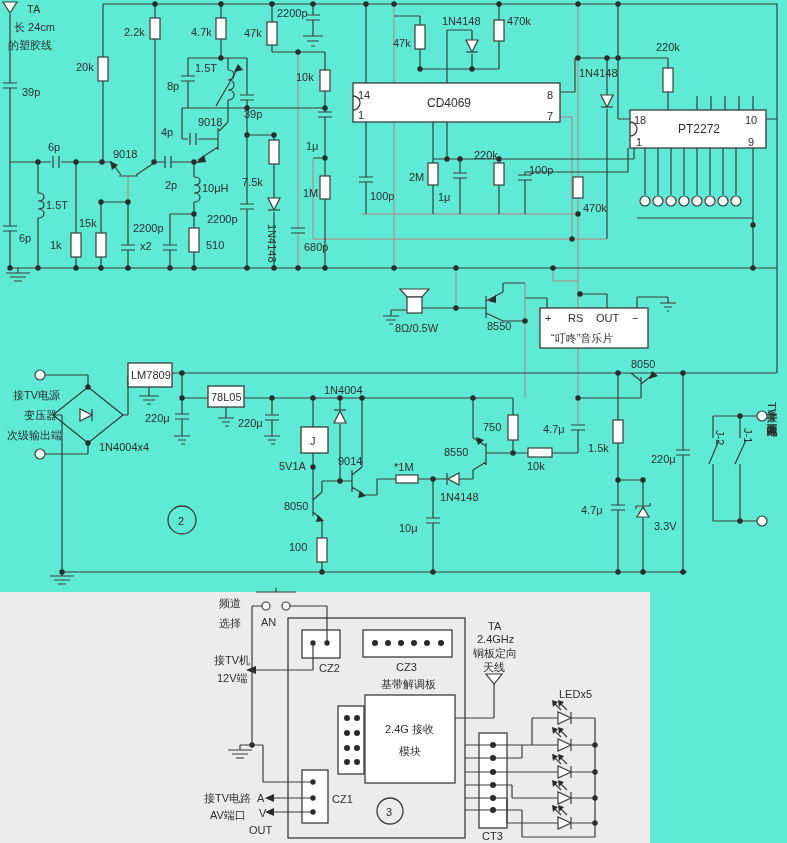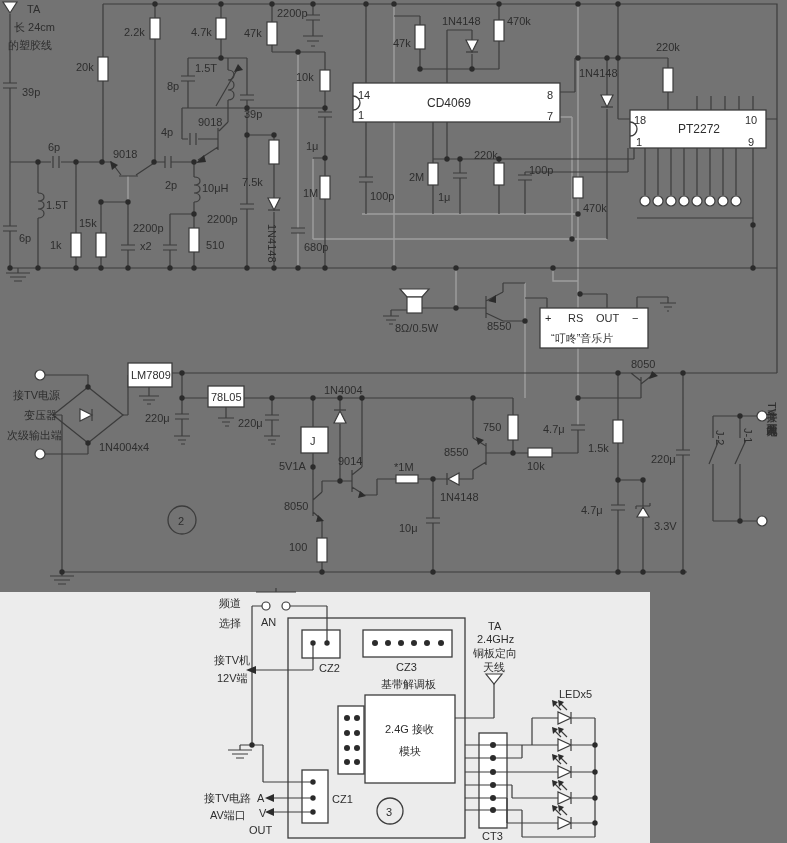--- a/index.html
+++ b/index.html
@@ -1,16 +1,16 @@
 <!DOCTYPE html>
 <html><head>
 <meta charset="utf-8">
 <style>
   html,body{margin:0;padding:0;background:#fff;}
-  .stage{position:relative;width:787px;height:843px;background:#737373;font-family:"Liberation Sans",sans-serif;text-align:center;}
+  .stage{position:relative;width:787px;height:843px;background:#5eead4;font-family:"Liberation Sans",sans-serif;text-align:center;}
   svg{position:absolute;left:0;top:0;}
   .w{stroke:#3c3c3c;stroke-width:1.2;fill:none;}
   .g{stroke:#9e9e9e;stroke-width:1.4;fill:none;}
   .comp{fill:#fff;stroke:#3c3c3c;stroke-width:1.2;}
   .box{fill:#fff;stroke:#3c3c3c;stroke-width:1.3;}
   .nofill{fill:none;stroke:#3c3c3c;stroke-width:1.3;}
   .d{fill:#2b2b2b;stroke:none;}
   .o{fill:#fff;stroke:#3c3c3c;stroke-width:1.2;}
   .f{fill:#2b2b2b;stroke:none;}
   text{font-family:"Liberation Sans","DejaVu Sans",sans-serif;font-size:11px;fill:#2e2e2e;}

